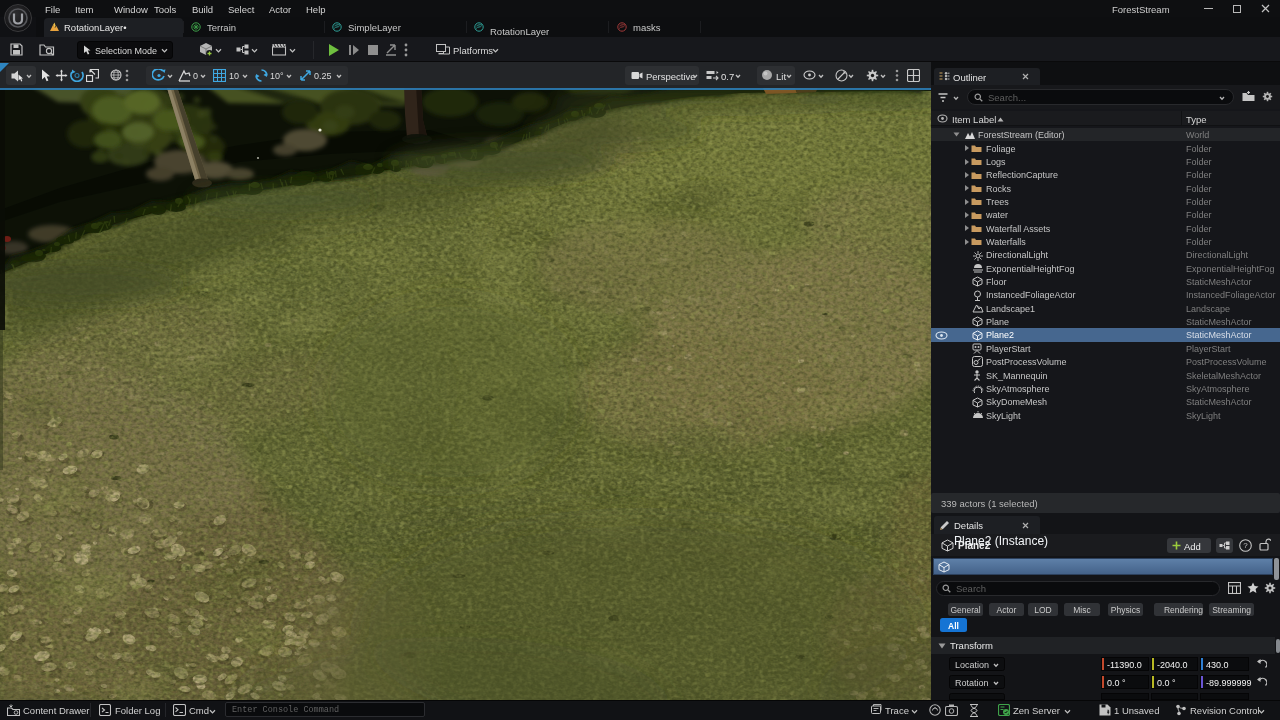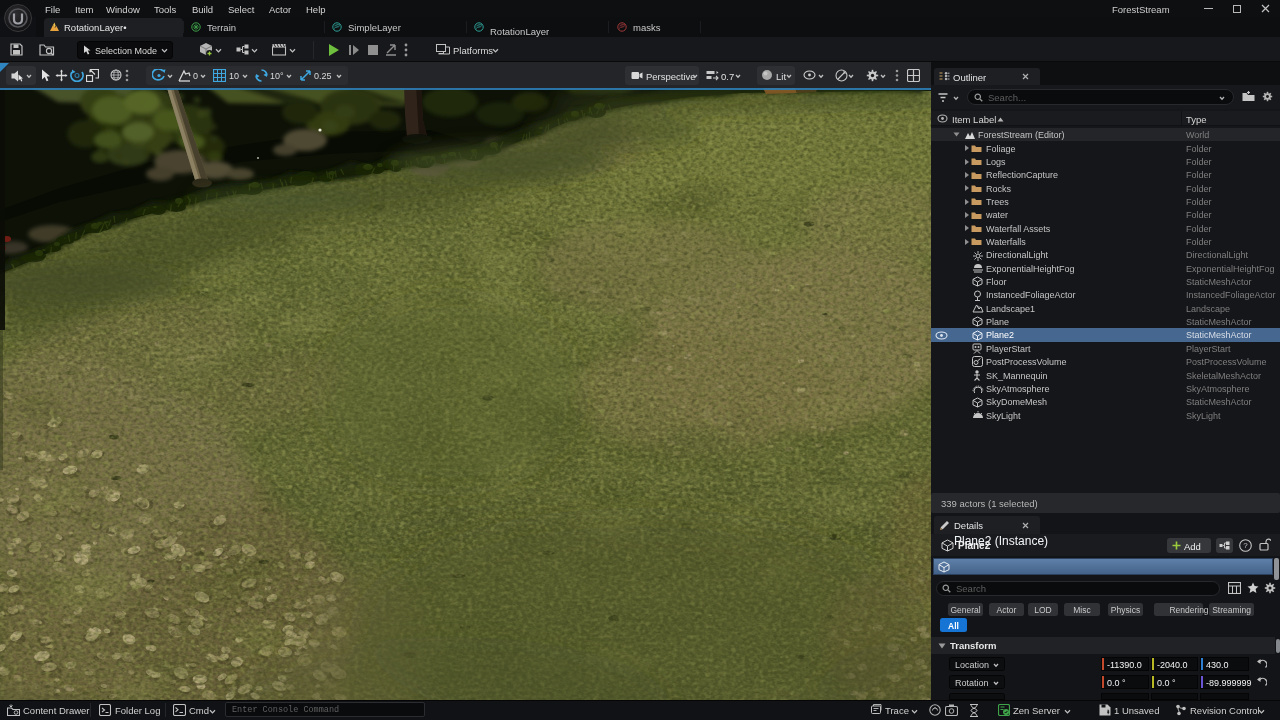--- a/index.html
+++ b/index.html
@@ -10,21 +10,21 @@
 <div class="abs" style="left:0;top:0;width:1280px;height:17px;background:#0e0f11"></div>
     <div class="abs" style="left:4px;top:4px;width:28px;height:28px;border-radius:50%;background:radial-gradient(circle at 40% 35%,#2e2e30,#141416 70%);border:1px solid #3a3a3c;z-index:5"></div>
     <div class="abs" style="left:8px;top:8px;z-index:6">
       <svg width="20" height="20" viewBox="0 0 20 20" style="">
         <circle cx="10" cy="10" r="9" fill="none" stroke="#55565a" stroke-width="1.6"></circle>
         <path d="M6,5.5 L6,11.5 C6,14 7.5,15.5 10,15.5 C12.5,15.5 14,14 14,11.5 L14,5.5" fill="none" stroke="#9fa1a6" stroke-width="2.2"></path>
       </svg>
     </div>
     <div class="abs txt" style="left:45px;top:3.5px;font-size:9.5px;color:#d4d4d4">File</div>
     <div class="abs txt" style="left:75px;top:3.5px;font-size:9.5px;color:#d4d4d4">Item</div>
-    <div class="abs txt" style="left:106px;top:3.5px;font-size:9.5px;color:#d4d4d4">Window</div>
+    <div class="abs txt" style="left:114px;top:3.5px;font-size:9.5px;color:#d4d4d4">Window</div>
     <div class="abs txt" style="left:154px;top:3.5px;font-size:9.5px;color:#d4d4d4">Tools</div>
     <div class="abs txt" style="left:192px;top:3.5px;font-size:9.5px;color:#d4d4d4">Build</div>
     <div class="abs txt" style="left:228px;top:3.5px;font-size:9.5px;color:#d4d4d4">Select</div>
     <div class="abs txt" style="left:269px;top:3.5px;font-size:9.5px;color:#d4d4d4">Actor</div>
     <div class="abs txt" style="left:306px;top:3.5px;font-size:9.5px;color:#d4d4d4">Help</div>
     <div class="abs txt" style="left:1112px;top:4px;font-size:9.5px;color:#cdcdcd">ForestStream</div>
     <div class="abs" style="left:1204px;top:8px;width:9px;height:1.4px;background:#b8b8b8"></div>
     <div class="abs" style="left:1233px;top:4.5px;width:8px;height:8px;border:1.2px solid #b8b8b8"></div>
     <div class="abs" style="left:1261px;top:4px">
       <svg width="9" height="9" viewBox="0 0 9 9" style="">
@@ -2066,32 +2066,32 @@
       <div class="abs txt" style="left:17px;top:543px;width:35px;text-align:center;color:#c9c9c9;font-size:8.5px">General</div>
       <div class="abs" style="left:58px;top:541px;width:35px;height:13px;background:#303236;border-radius:2.5px"></div>
       <div class="abs txt" style="left:58px;top:543px;width:35px;text-align:center;color:#c9c9c9;font-size:8.5px">Actor</div>
       <div class="abs" style="left:97px;top:541px;width:30px;height:13px;background:#303236;border-radius:2.5px"></div>
       <div class="abs txt" style="left:97px;top:543px;width:30px;text-align:center;color:#c9c9c9;font-size:8.5px">LOD</div>
       <div class="abs" style="left:133px;top:541px;width:36px;height:13px;background:#303236;border-radius:2.5px"></div>
       <div class="abs txt" style="left:133px;top:543px;width:36px;text-align:center;color:#c9c9c9;font-size:8.5px">Misc</div>
       <div class="abs" style="left:177px;top:541px;width:35px;height:13px;background:#303236;border-radius:2.5px"></div>
       <div class="abs txt" style="left:177px;top:543px;width:35px;text-align:center;color:#c9c9c9;font-size:8.5px">Physics</div>
       <div class="abs" style="left:223px;top:541px;width:49px;height:13px;background:#303236;border-radius:2.5px"></div>
-      <div class="abs txt" style="left:223px;top:543px;width:70px;text-align:center;color:#c9c9c9;font-size:8.5px">Rendering</div>
+      <div class="abs txt" style="left:223px;top:543px;width:59px;text-align:center;color:#c9c9c9;font-size:8.5px">Rendering</div>
       <div class="abs" style="left:278px;top:541px;width:45px;height:13px;background:#303236;border-radius:2.5px"></div>
       <div class="abs txt" style="left:278px;top:543px;width:45px;text-align:center;color:#c9c9c9;font-size:8.5px">Streaming</div>
       <div class="abs" style="left:9px;top:556px;width:27px;height:14px;background:#1574d4;border-radius:2.5px"></div>
       <div class="abs txt" style="left:9px;top:558.5px;width:27px;text-align:center;color:#fff;font-size:8.5px;font-weight:bold">All</div>
       <div class="abs" style="left:0;top:575px;width:344px;height:17px;background:#202225"></div>
       <div class="abs" style="left:7px;top:581px">
         <svg width="8" height="6" viewBox="0 0 8 6" style="">
           <path d="M0.5,0.5 L7.5,0.5 L4,5.5 Z" fill="#9a9a9a"></path>
         </svg>
       </div>
-      <div class="abs txt" style="left:19px;top:578px;color:#e8e8e8;font-size:9.5px;font-weight:bold">Transform</div>
+      <div class="abs txt" style="left:19px;top:578px;color:#e8e8e8;font-size:9.5px;font-weight:normal">Transform</div>
       <div class="abs" style="left:344px;top:575px;width:5px;height:63px;background:#131417"></div>
       <div class="abs" style="left:344.5px;top:577px;width:4.5px;height:14px;background:#85898e;border-radius:2px"></div>
       <div class="abs" style="left:18px;top:595px;width:56px;height:14px;background:#0d0e10;border:1px solid #050506;border-radius:2.5px"></div>
       <div class="abs txt" style="left:24px;top:597.5px;color:#cdcdcd;font-size:9px">Location</div>
       <div class="abs" style="left:62px;top:599.5px">
         <svg width="6" height="6" viewBox="0 0 6 6" style="">
           <path d="M1,1.98 L3.0,4.199999999999999 L5,1.98" stroke="#c0c0c0" stroke-width="1.3" fill="none"></path>
         </svg>
       </div>
       <div class="abs" style="left:170px;top:595px;width:48px;height:14px;background:#0b0c0e;border:1px solid #050506"></div>

